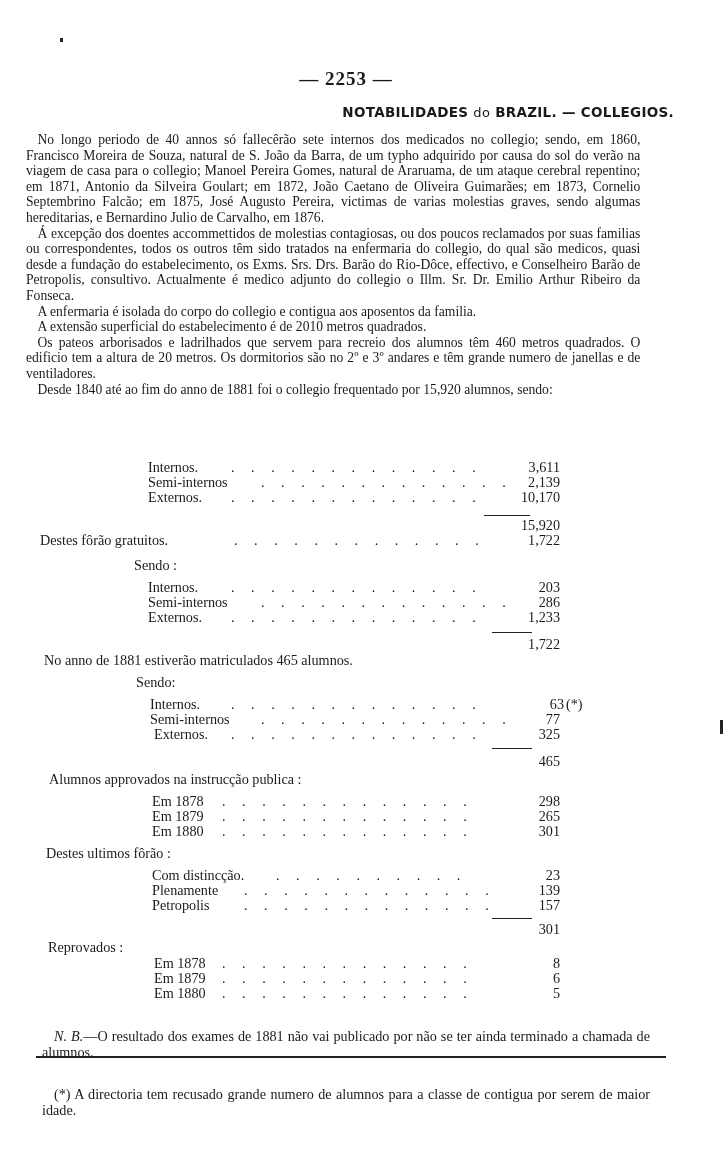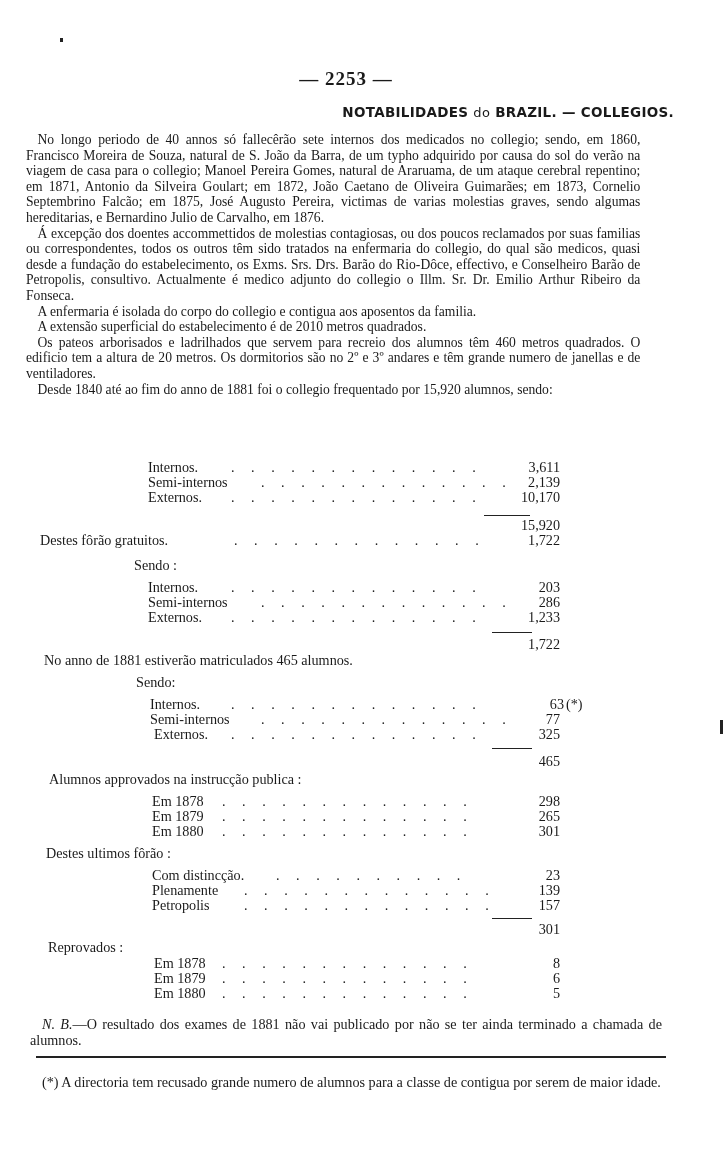--- a/index.html
+++ b/index.html
@@ -24,21 +24,21 @@
     font-size: 14.2px; line-height: 15.6px; text-align: justify;
     transform: scaleX(0.96); transform-origin: left top;
   }
   .text p { margin: 0; text-indent: 12px; }
   .tbl { position: absolute; left: 0; width: 640px; font-size: 14.2px; line-height: 15.2px; }
   .row { position: absolute; white-space: nowrap; }
   .row .lbl { display: inline-block; }
   .num { position: absolute; text-align: right; white-space: nowrap; }
   .rule { position: absolute; height: 0; border-top: 1.6px solid #222; }
   .note { position: absolute; left: 0; width: 640px; font-size: 14.2px; line-height: 15.6px; text-align: justify; }
-  .note p { margin: 4px; text-indent: 12px; }
+  .note p { margin: 16px; text-indent: 12px; }
   .speck { position: absolute; background: #222; }
 </style>
 </head>
 <body>
 
 <div class="page">
 
   <div class="pagenum">— 2253 —</div>
 
   <div class="title">

